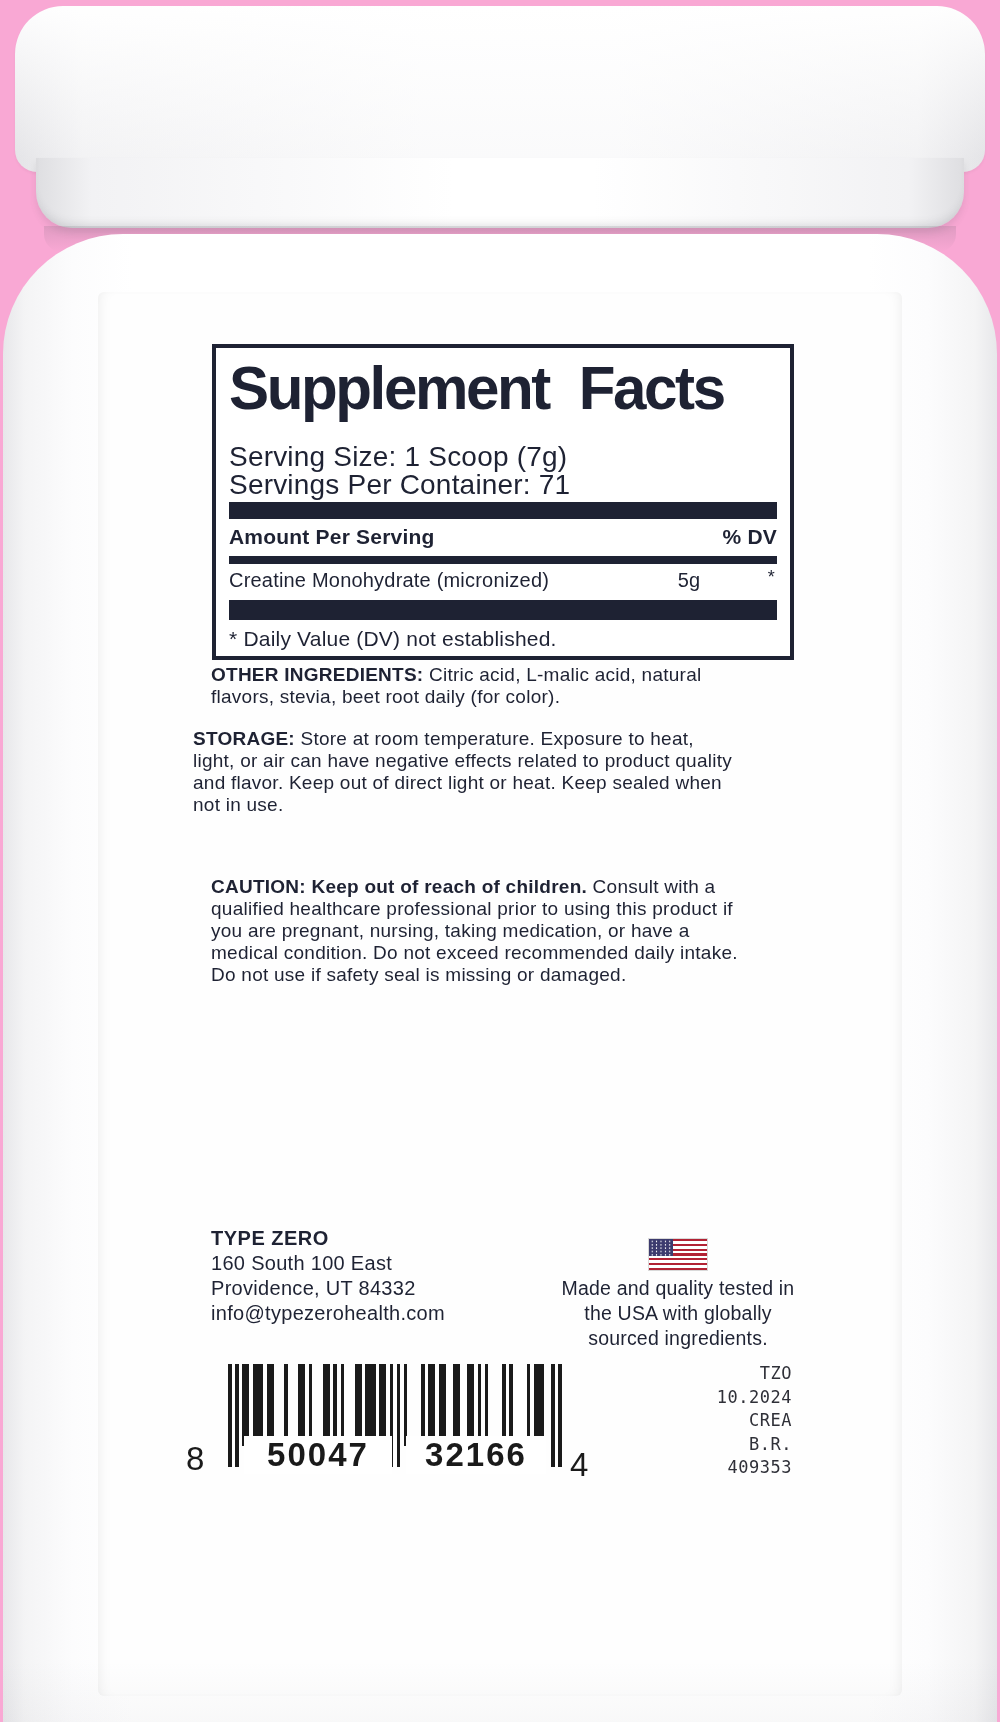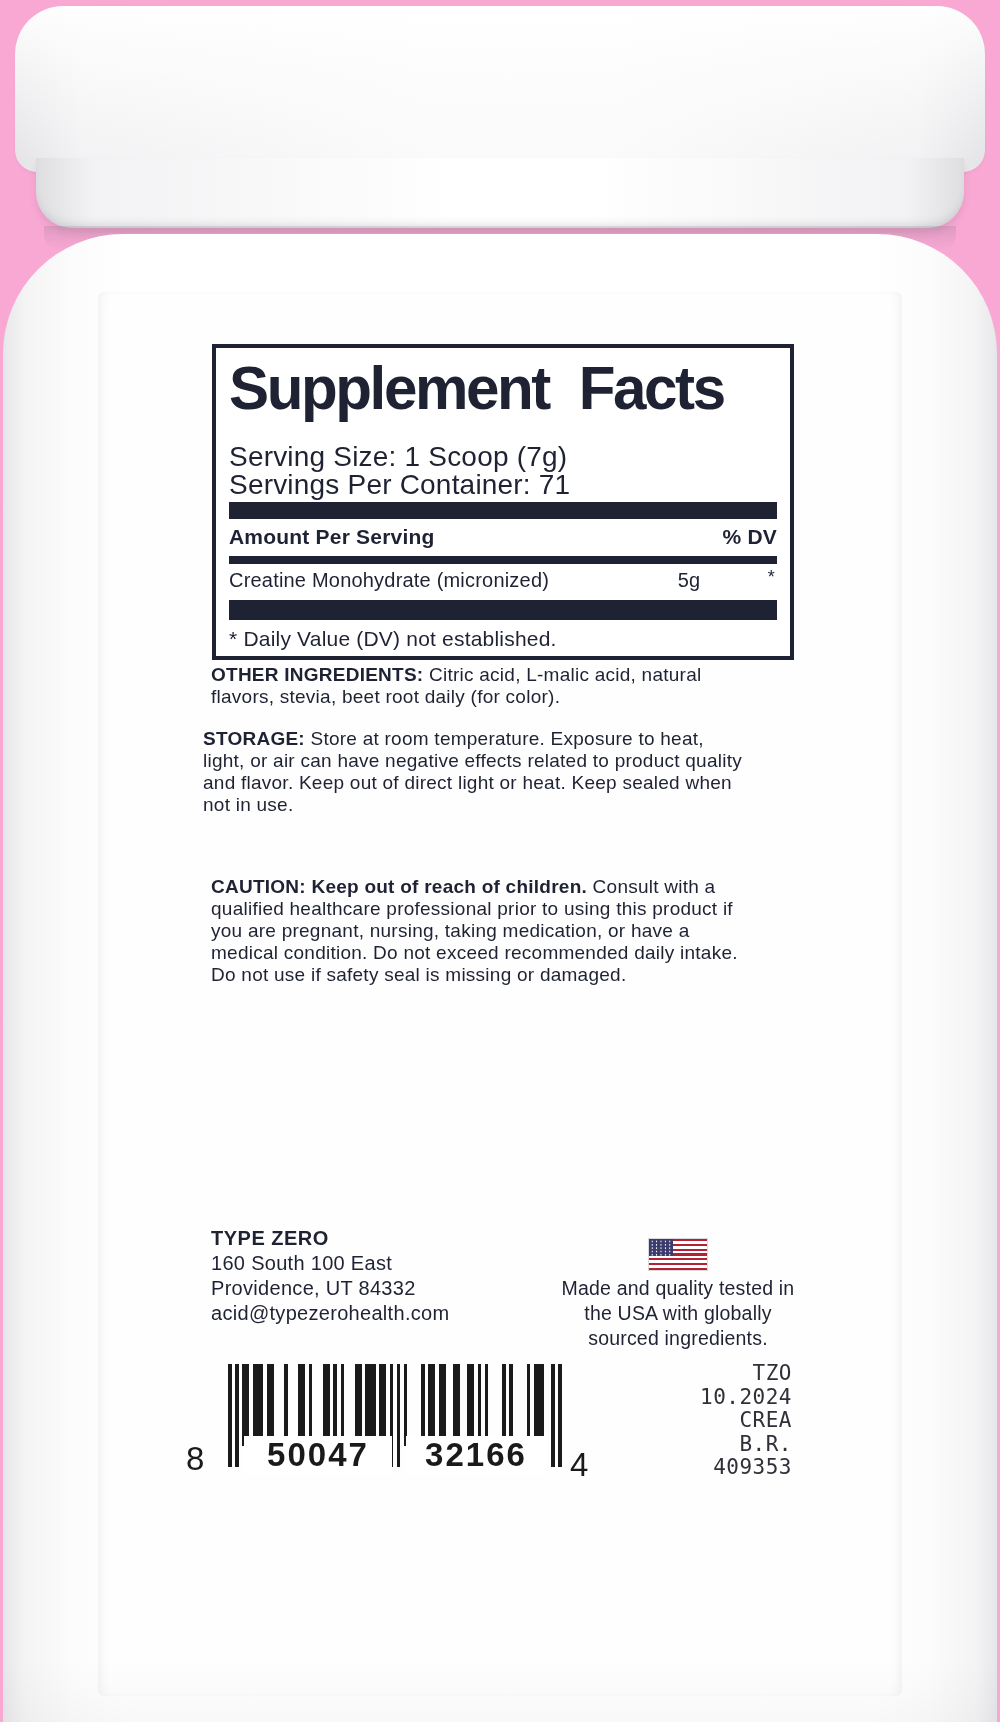--- a/index.html
+++ b/index.html
@@ -67,21 +67,21 @@
     font-size:21px;font-weight:700;letter-spacing:.2px;}
   .nutrient-row{position:absolute;left:0;right:0;top:221px;height:26px;font-size:20px;letter-spacing:.2px;}
   .nutrient-name{position:absolute;left:0;top:0;}
   .nutrient-amount{position:absolute;left:430px;width:60px;top:0;text-align:center;}
   .nutrient-dv{position:absolute;right:2px;top:-2px;font-size:18px;}
   .facts-footnote{position:absolute;left:0;top:279px;font-size:21px;letter-spacing:.2px;}
   
   .para{position:absolute;font-size:19px;line-height:22px;letter-spacing:.25px;font-weight:500;}
   .para b{font-weight:700;}
   .para-other{left:211px;top:664px;width:544px;}
-  .para-storage{left:203px;top:728px;width:544px;}
+  .para-storage{left:193px;top:728px;width:544px;}
   .para-caution{left:211px;top:834px;width:540px;margin-top:42px;}
   
   .mfr{position:absolute;left:211px;top:1226px;width:320px;font-size:20px;line-height:25px;letter-spacing:.3px;font-weight:500;}
   .mfr .b{font-weight:700;letter-spacing:.5px;}
   
   .flag{
     position:absolute;left:649px;top:1239px;width:58px;height:31px;
     background:repeating-linear-gradient(to bottom, var(--flag-red,#b22234) 0 2.39px, #ffffff 2.39px 4.77px);
     outline:1px solid rgba(150,150,150,.35);
   }
@@ -98,21 +98,21 @@
   .barcode .bc-bar{position:absolute;top:0;background:var(--barcode,#1a1a1a);}
   .bc-num{position:absolute;color:var(--barcode,#1a1a1a);font-size:33px;letter-spacing:2px;font-weight:700;}
   .bc-g1{left:16px;width:148px;top:72px;text-align:center;background:#fff;}
   .bc-g2{left:178px;width:140px;top:72px;text-align:center;background:#fff;}
   .bc-left{left:186px;top:1440px;}
   .bc-right{left:570px;top:1446px;}
   .bc-outer{position:absolute;color:var(--barcode,#1a1a1a);font-size:33px;}
   
   .lot{position:absolute;left:620px;top:1362px;width:172px;text-align:right;
     font-family:"DejaVu Sans Mono","Liberation Mono",monospace;
-    font-size:21px;line-height:23.5px;letter-spacing:.5px;color:var(--lot-text,#2f3038);}
+    font-size:17px;line-height:23.5px;letter-spacing:.5px;color:var(--lot-text,#2f3038);}
 </style>
 </head>
 <body style="--label-text: #1e2233; --barcode: #1a1a1a; --flag-red: #b22234; --flag-blue: #3c3b6e; --lot-text: #2f3038;">
 
 <div class="screen">
 
   <div class="cap-top"></div>
   <div class="cap-lip"></div>
   <div class="under-cap-shadow"></div>
   <div class="jar-body"></div>
@@ -152,21 +152,21 @@
 
   <div class="para para-caution">
     <b>CAUTION: Keep out of reach of children.</b>
     <span>Consult with a qualified healthcare professional prior to using this product if you are pregnant, nursing, taking medication, or have a medical condition. Do not exceed recommended daily intake. Do not use if safety seal is missing or damaged.</span>
   </div>
 
   <div class="mfr">
     <div class="b">TYPE ZERO</div>
     <div>160 South 100 East</div>
     <div>Providence, UT 84332</div>
-    <div>acid@typezerohealth.com</div>
+    <div>info@typezerohealth.com</div>
   </div>
 
   <div class="flag">
     <div class="flag-canton"></div>
   </div>
   <div class="origin-text">Made and quality tested in the USA with globally sourced ingredients.</div>
 
   <div class="barcode">
       <div class="bc-bar" style="left: 330.484px; width: 3.51579px; height: 103px;"></div>
       <div class="bc-bar" style="left: 323.453px; width: 3.51579px; height: 103px;"></div>

